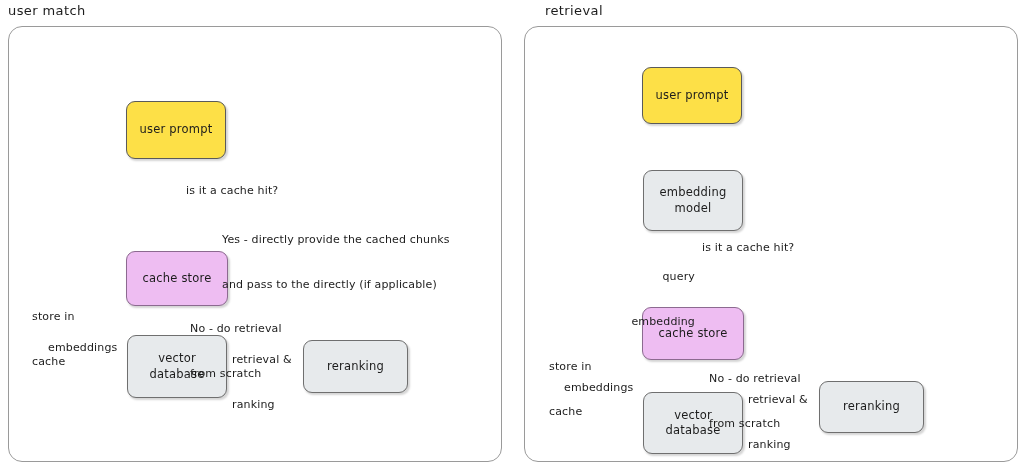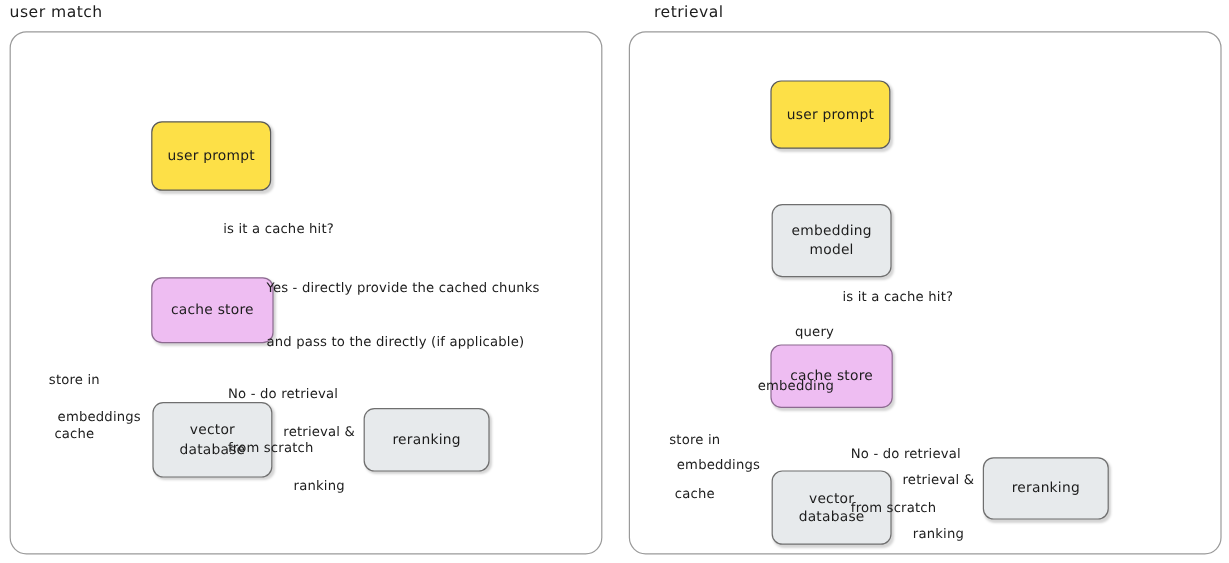--- a/index.html
+++ b/index.html
@@ -38,32 +38,32 @@
     align-items:center;
     justify-content:center;
     text-align:center;
     font-size:11.5px;
     line-height:1.32;
     color:#1c1c1c;
     box-shadow:1.5px 2px 2px rgba(0,0,0,.17);
     letter-spacing:.2px;
   }
   .node.blue{background:#fde047;border-color:#5a5a5a;}
-  .node.purple{background:#eebdf2;border-color:#8c6a90;}
+  .node.purple{background:#eebdf2;border-color:#8c6a90;margin-top:20px;}
   .node.grey{background:#e7eaec;border-color:#6f6f6f;}
 
   .lbl{
     position:absolute;
     font-size:11px;
     line-height:1.34;
     color:#1c1c1c;
     white-space:pre;
     letter-spacing:.15px;
   }
-  .lbl.c{text-align:center;}
+  .lbl.c{}
   .lbl.r{text-align:right;margin-left:11px;}
 
   svg.edges{position:absolute;left:0;top:0;width:1024px;height:469px;overflow:visible;}
   .solid{fill:none;stroke:#4d4d4d;stroke-width:1.3;}
   .dash{fill:none;stroke:#e58ae8;stroke-width:1.3;stroke-dasharray:5 4;}
 </style>
 </head>
 <body>
 
 <div class="canvas">

